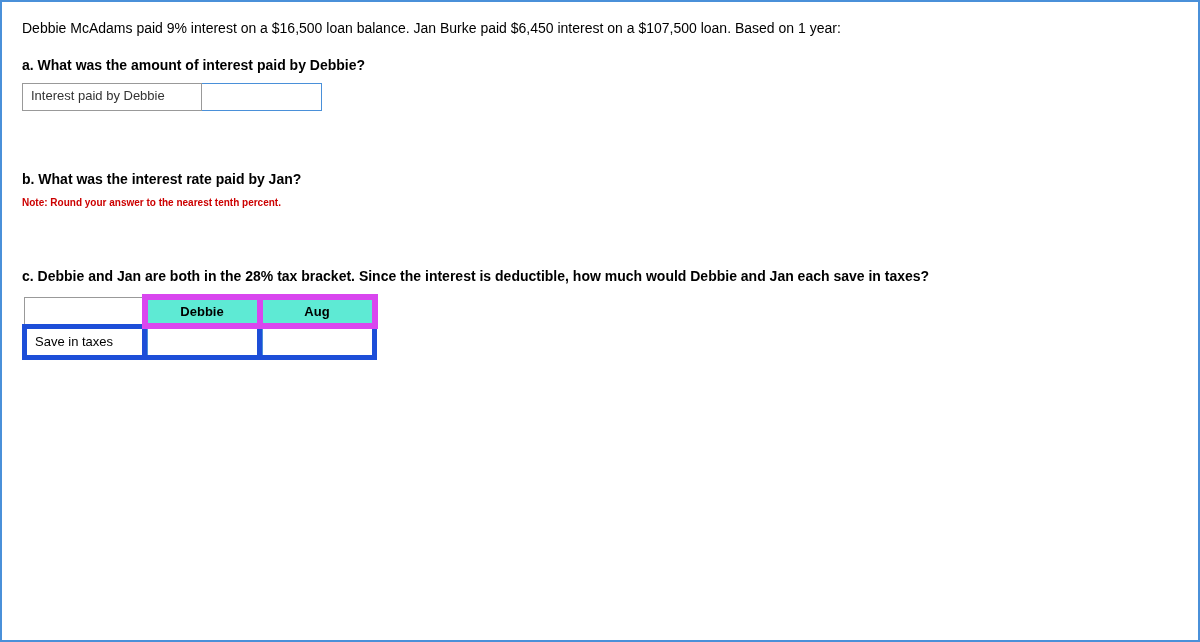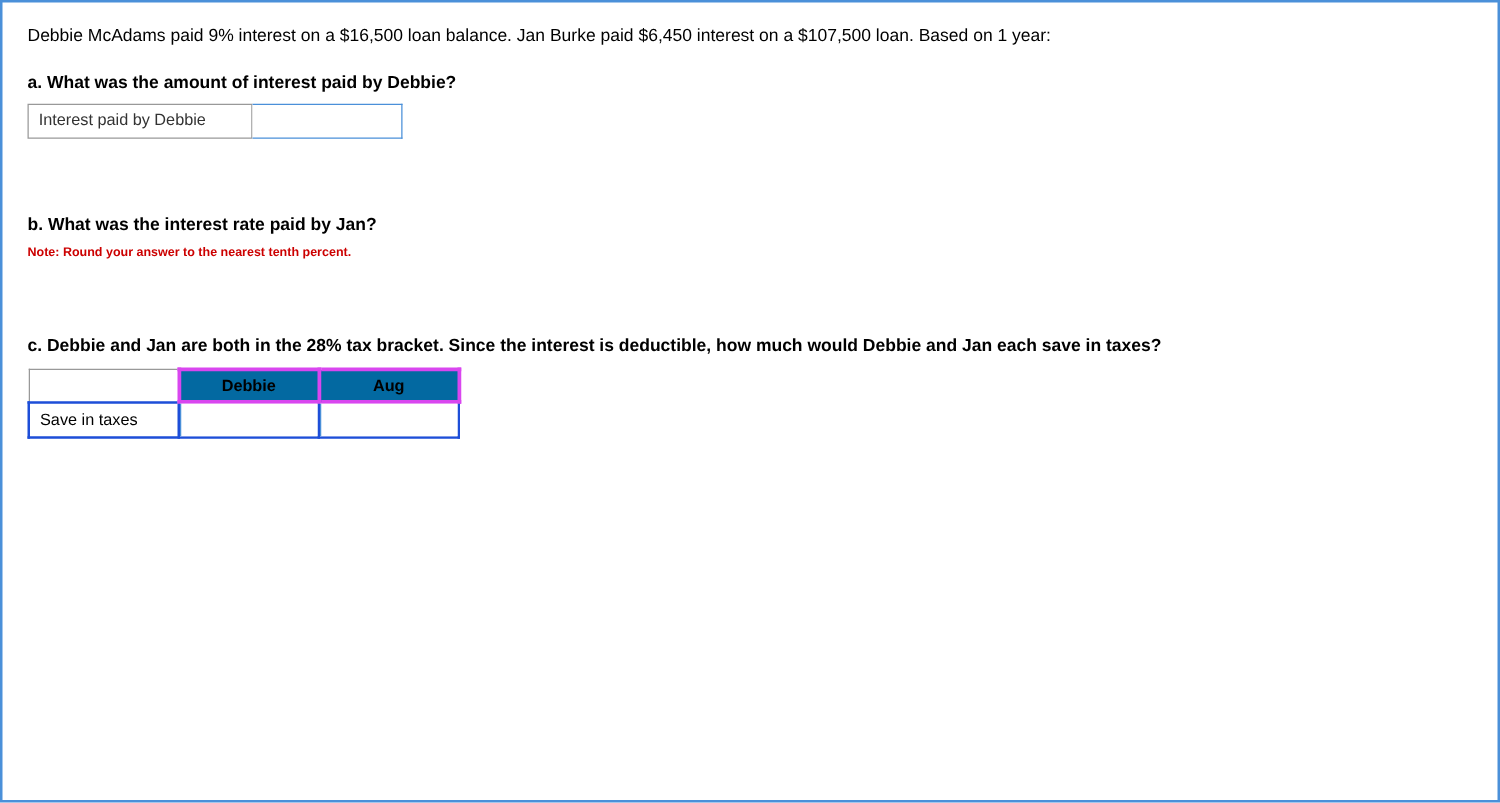--- a/index.html
+++ b/index.html
@@ -86,30 +86,30 @@
       background: #fff;
     }
 
     
     .tax-table {
       border-collapse: collapse;
       margin-top: 8px;
     }
 
     .tax-table th {
-      border: 3px solid #d946ef;
+      border: 6px solid #d946ef;
       padding: 4px 30px;
       font-weight: bold;
       font-size: 13px;
       text-align: center;
-      background: #0369a1;
+      background: #5eead4;
     }
 
     .tax-table td {
-      border: 2px solid #1d4ed8;
+      border: 5px solid #1d4ed8;
       padding: 0;
       font-size: 13px;
     }
 
     .tax-table td.row-label {
       padding: 4px 8px;
       font-size: 13px;
       min-width: 120px;
     }
 

